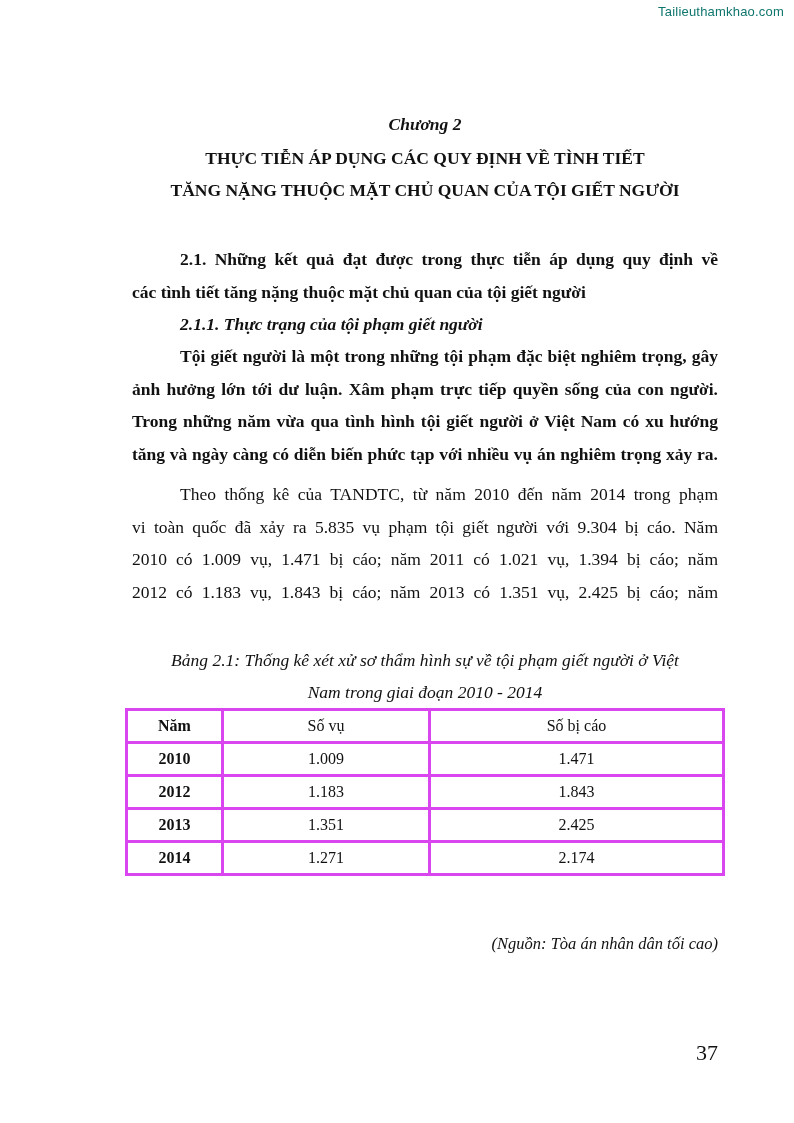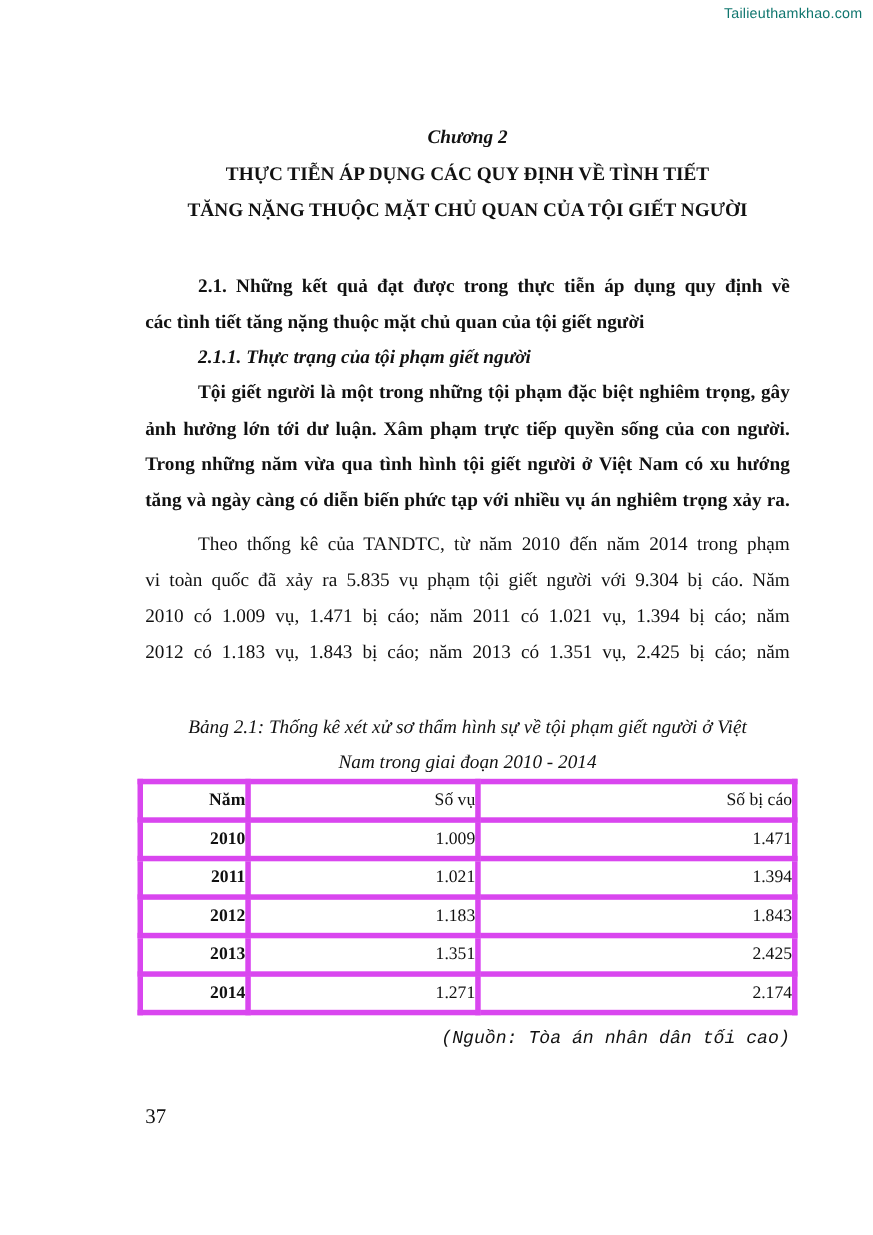--- a/index.html
+++ b/index.html
@@ -93,47 +93,46 @@
 
     table.stats {
       position: absolute;
       top: 708px;
       left: -7px;
       width: 600px;
       border-collapse: collapse;
       font-size: 16px;
     }
     table.stats th, table.stats td {
-      border: 5px solid #d946ef;
+      border: 3px solid #d946ef;
       height: 30px;
       padding: 0;
-      text-align: right;
+      text-align: center;
       vertical-align: middle;
     }
     table.stats th { font-weight: normal; }
     table.stats th.year-col { font-weight: bold; }
     table.stats td.year { font-weight: bold; width: 93px; }
     table.stats .c2 { width: 204px; }
     table.stats tr.total td { font-weight: bold; }
 
     .source {
       position: absolute;
       top: 934px;
       right: 0;
       font-style: italic;
       font-size: 16.5px;
-      font-family: Liberation Mono, monospace;
     }
     .page-number {
       position: absolute;
-      top: 1005px;
-      left: 0;
-      width: 586px;
-      text-align: left;
-      font-size: 19px;
+      top: 1040px;
+      left: 0;
+      width: 586px;
+      text-align: right;
+      font-size: 22px;
     }
   </style>
 </head>
 <body>
 
 <div class="watermark">Tailieuthamkhao.com</div>
 
 <div class="page">
 
   <div class="chapter">Chương 2</div>
@@ -174,25 +173,20 @@
         <th>Số bị cáo</th>
       </tr>
     </thead>
     <tbody>
       <tr>
         <td class="year">2010</td>
         <td class="c2">1.009</td>
         <td>1.471</td>
       </tr>
       <tr>
-        <td class="year">2011</td>
-        <td class="c2">1.021</td>
-        <td>1.394</td>
-      </tr>
-      <tr>
         <td class="year">2012</td>
         <td class="c2">1.183</td>
         <td>1.843</td>
       </tr>
       <tr>
         <td class="year">2013</td>
         <td class="c2">1.351</td>
         <td>2.425</td>
       </tr>
       <tr>

